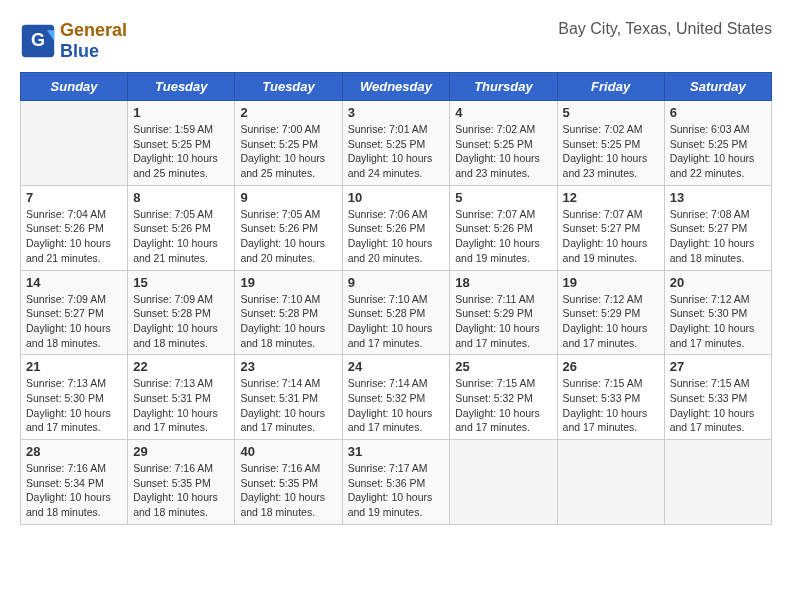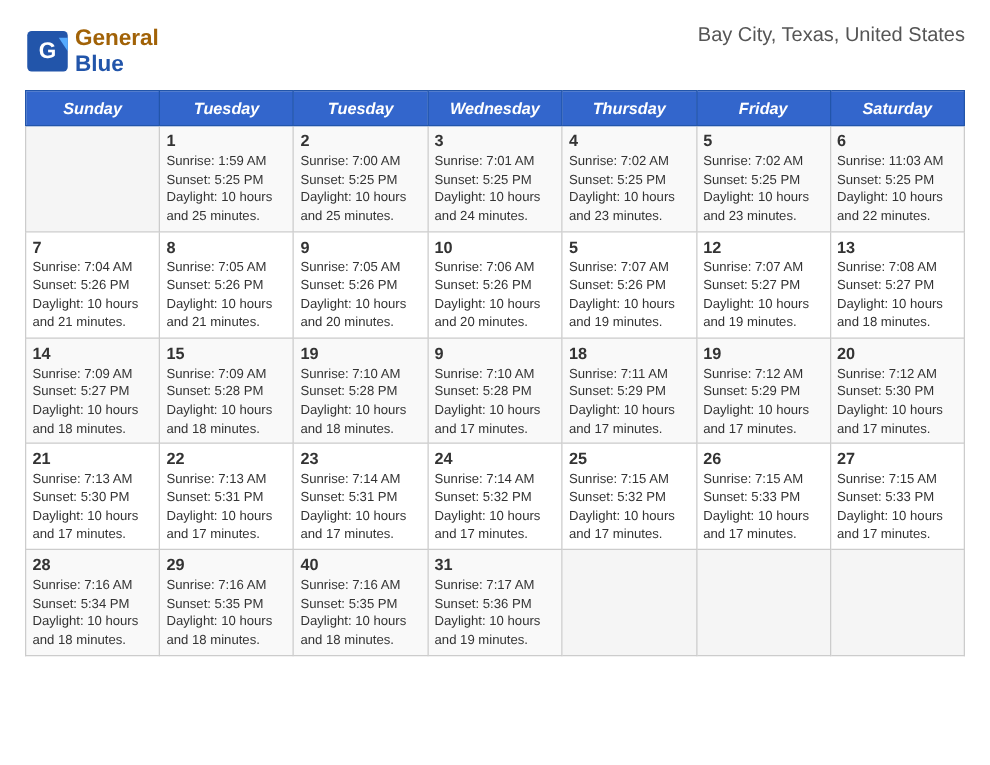--- a/index.html
+++ b/index.html
@@ -155,21 +155,21 @@
         <span class="day-number">5</span>
         <div class="day-info">
           <span>Sunrise: 7:02 AM</span><br>
           <span>Sunset: 5:25 PM</span><br>
           <span>Daylight: 10 hours and 23 minutes.</span>
         </div>
       </td>
         <td>
         <span class="day-number">6</span>
         <div class="day-info">
-          <span>Sunrise: 11:03 AM</span><br>
+          <span>Sunrise: 6:03 AM</span><br>
           <span>Sunset: 5:25 PM</span><br>
           <span>Daylight: 10 hours and 22 minutes.</span>
         </div>
       </td>
       </tr>
       <tr>
         <td>
         <span class="day-number">7</span>
         <div class="day-info">
           <span>Sunrise: 7:04 AM</span><br>

